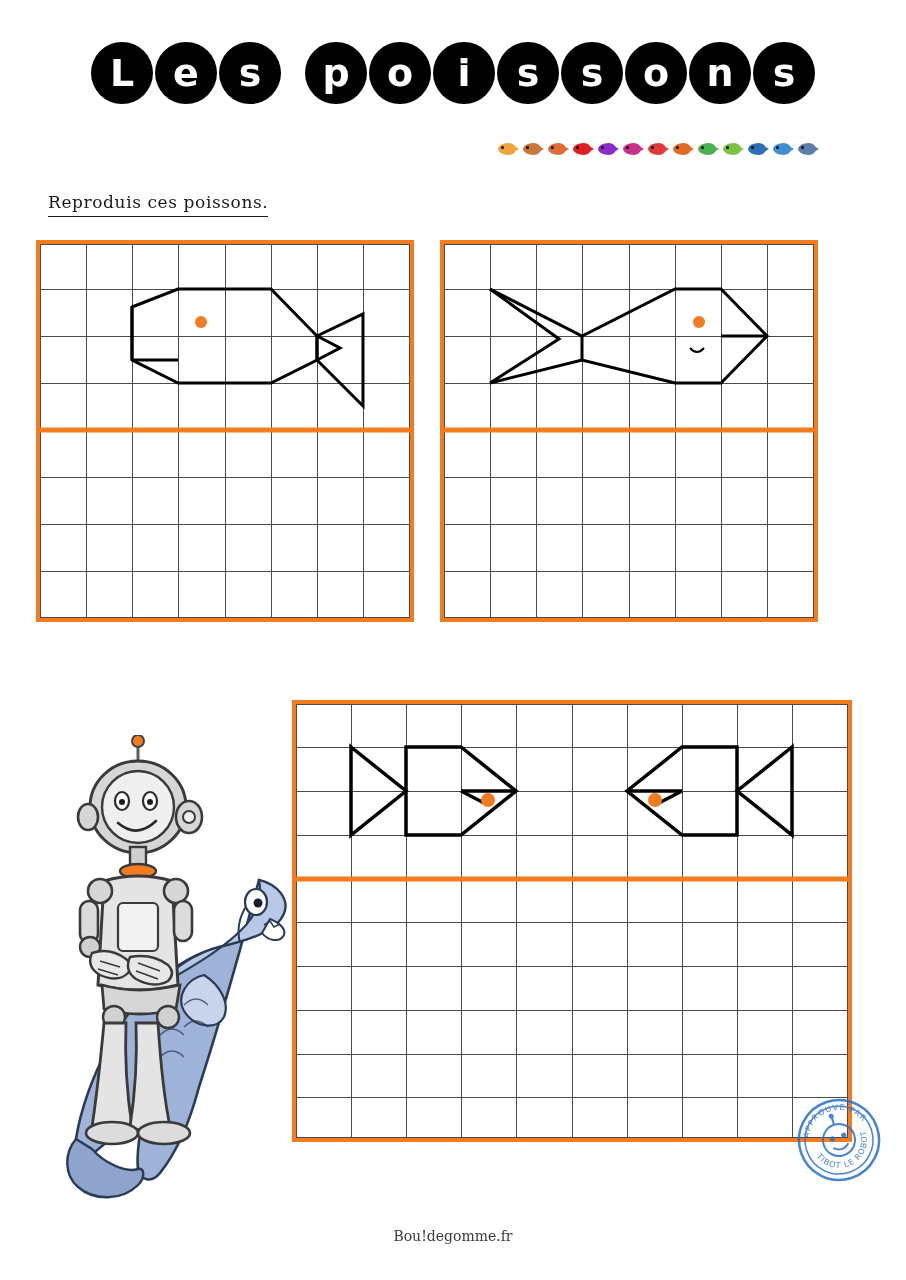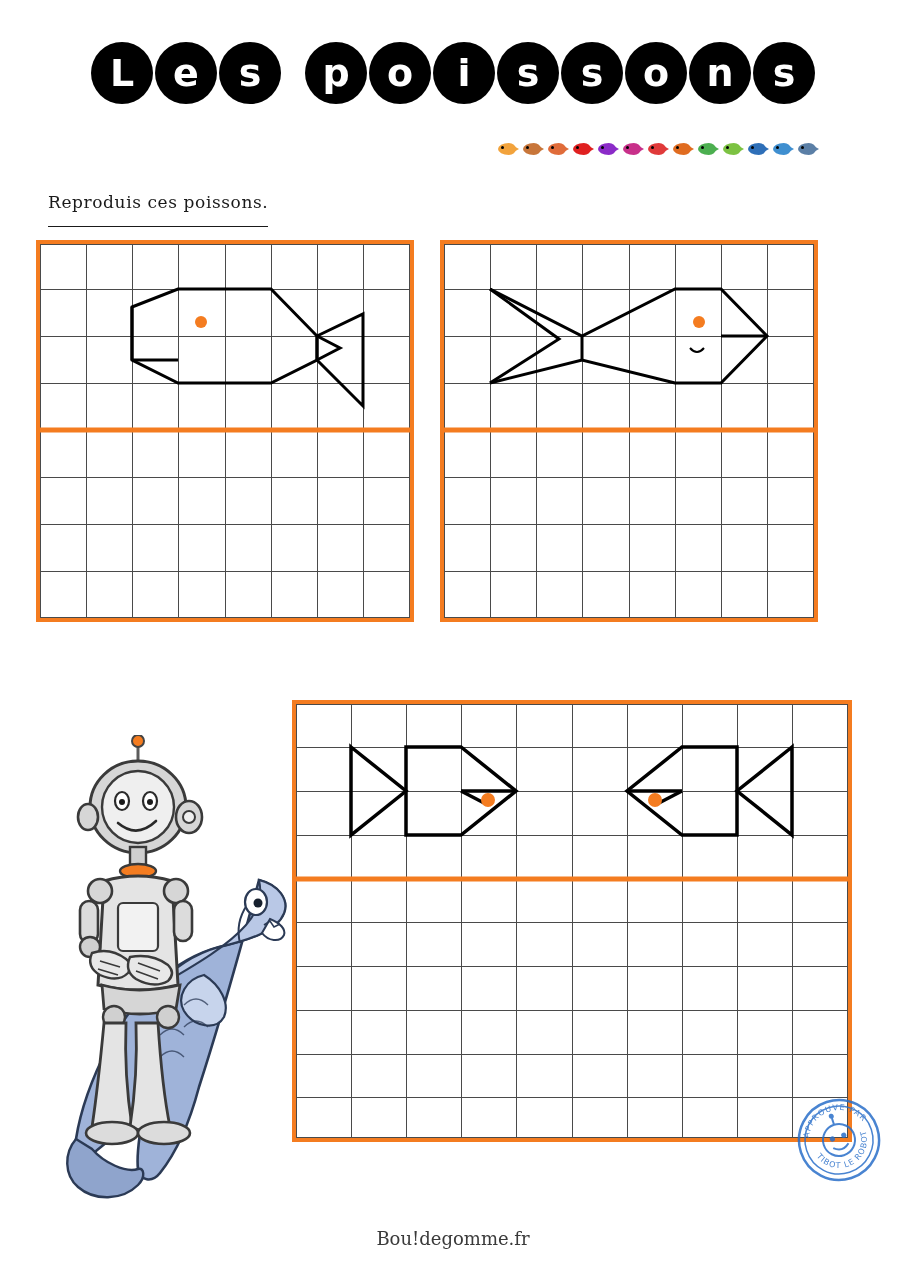--- a/index.html
+++ b/index.html
@@ -90,21 +90,21 @@
 
   
   .instruction {
     position: absolute;
     top: 192px;
     left: 48px;
     font-family: "DejaVu Serif", serif;
     font-size: 17px;
     color: #1a1a1a;
     border-bottom: 1px solid #1a1a1a;
-    padding-bottom: 14px;
+    padding-bottom: 4px;
     letter-spacing: 0.6px;
   }
 
   
   .grid-box {
     position: absolute;
     box-sizing: border-box;
     border: 4px solid #F47C20;
     background: #ffffff;
   }
@@ -131,21 +131,21 @@
   }
 
   
   .footer {
     position: absolute;
     top: 1228px;
     left: 0;
     width: 906px;
     text-align: center;
     font-family: "DejaVu Serif", serif;
-    font-size: 18px;
+    font-size: 14px;
     color: #3a3a3a;
   }
 </style>
 </head>
 <body>
 
 <div class="title-row">
   <div class="title-letter">L</div>
   <div class="title-letter">e</div>
   <div class="title-letter">s</div>

